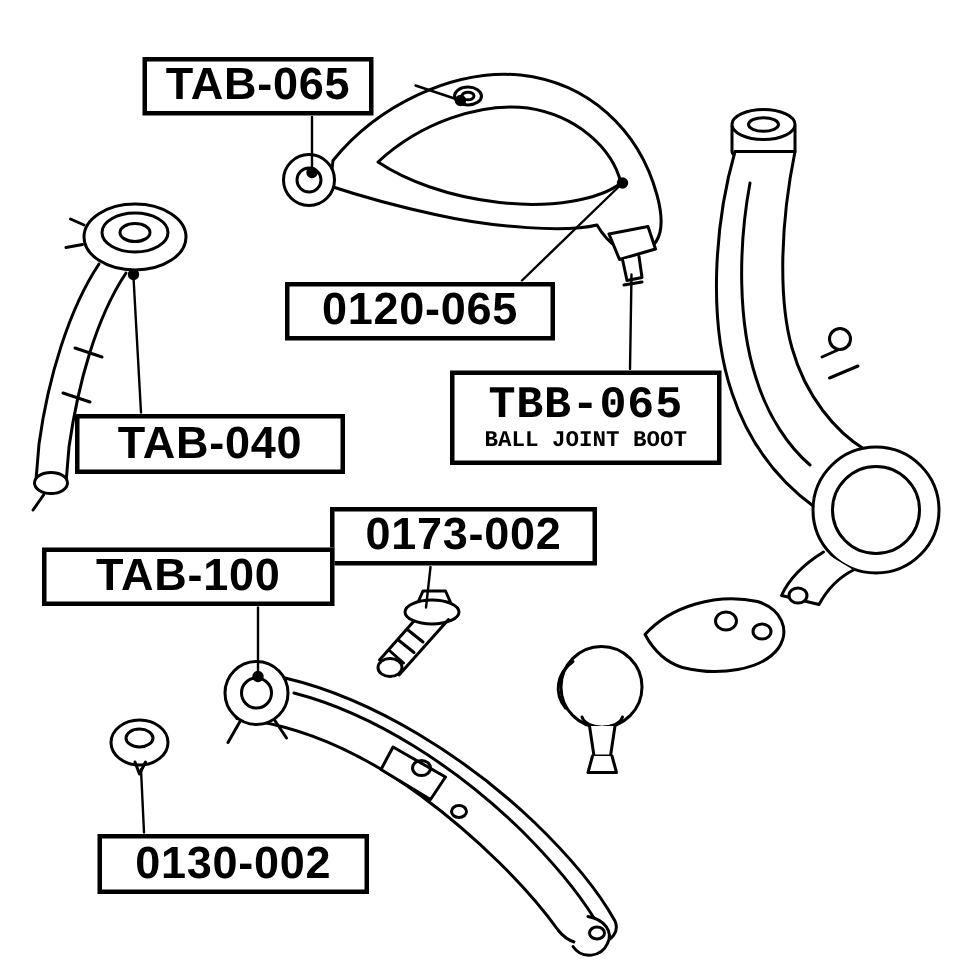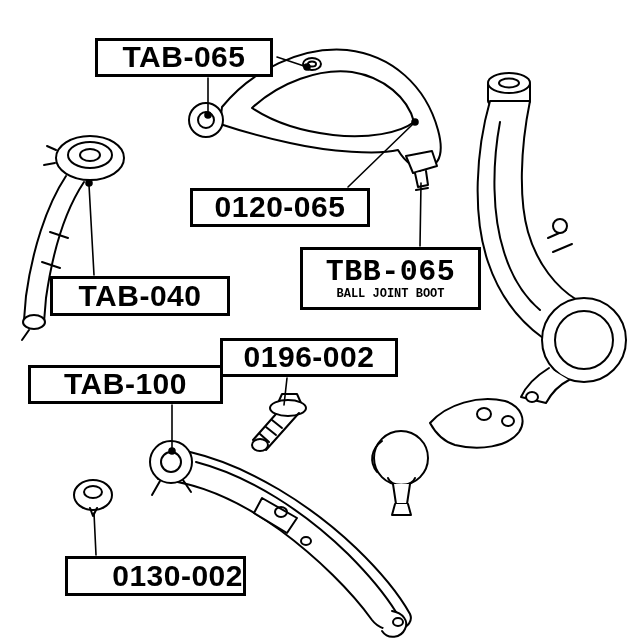--- a/index.html
+++ b/index.html
@@ -14,21 +14,21 @@
     font-weight:bold;
     display:flex;
     flex-direction:column;
     align-items:center;
     justify-content:center;
     text-align:center;
     line-height:1.02;
     white-space:nowrap;
   }
   .callout .main { font-size:30px; letter-spacing:0.5px; }
-  .callout .sub  { font-size:12px; letter-spacing:0px; }
+  .callout .sub  { font-size:15px; letter-spacing:0px; }
 </style>
 </head>
 <body>
 
 <div class="stage">
 
   <svg class="drawing" viewBox="0 0 640 640" stroke="#000" fill="none" stroke-width="2" stroke-linecap="round" stroke-linejoin="round">
 
     <g>
       <path d="M222,107 C252,70 302,46 347,50 C392,55 426,86 438,130 C444,152 440,164 428,168
@@ -122,42 +122,42 @@
       <line x1="420" y1="246" x2="421" y2="183"></line>
       <line x1="94" y1="275" x2="89" y2="185"></line>
       <circle cx="89" cy="183" r="3" fill="#000"></circle>
       <line x1="287" y1="378" x2="284" y2="405"></line>
       <line x1="172" y1="405" x2="172" y2="449"></line>
       <circle cx="172" cy="451" r="3" fill="#000"></circle>
       <line x1="96" y1="555" x2="94" y2="513"></line>
     </g>
   </svg>
 
-  <div class="callout" style="left:95px;top:38px;width:178px;height:39px;">
+  <div class="callout" style="left:95px;top:38px;width:154px;height:39px;">
     <span class="main">TAB-065</span>
   </div>
 
   <div class="callout" style="left:190px;top:188px;width:180px;height:39px;">
     <span class="main">0120-065</span>
   </div>
 
   <div class="callout" style="left:300px;top:247px;width:181px;height:63px;font-family:Liberation Mono, monospace;">
     <span class="main">TBB-065</span>
     <span class="sub">BALL JOINT BOOT</span>
   </div>
 
   <div class="callout" style="left:50px;top:276px;width:180px;height:40px;">
     <span class="main">TAB-040</span>
   </div>
 
   <div class="callout" style="left:220px;top:338px;width:178px;height:39px;">
-    <span class="main">0196-002</span>
+    <span class="main">0173-002</span>
   </div>
 
   <div class="callout" style="left:28px;top:365px;width:195px;height:39px;">
     <span class="main">TAB-100</span>
   </div>
 
-  <div class="callout" style="left:65px;top:556px;width:181px;height:40px;align-items:flex-end;">
+  <div class="callout" style="left:65px;top:556px;width:181px;height:40px;">
     <span class="main">0130-002</span>
   </div>
 
 </div>
 
 </body></html>

